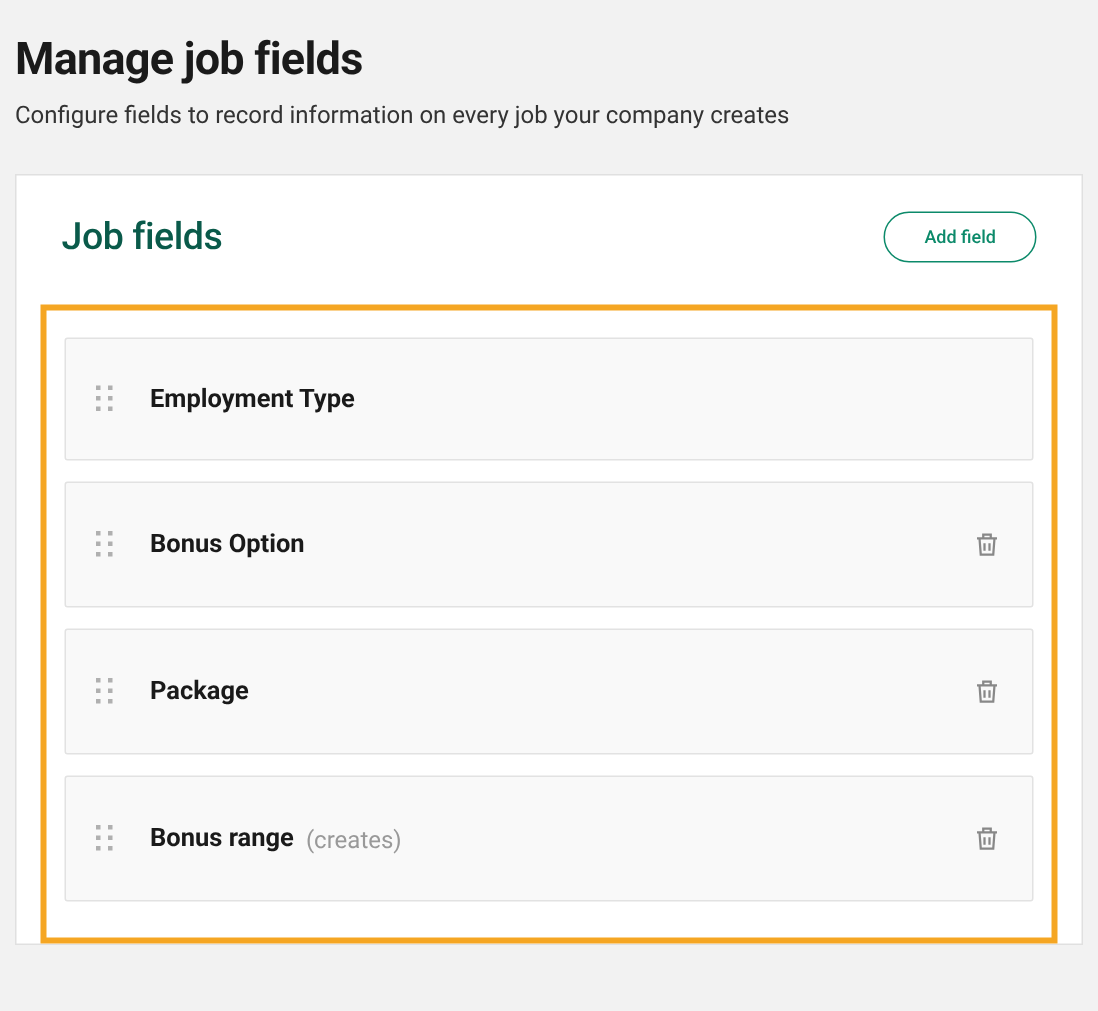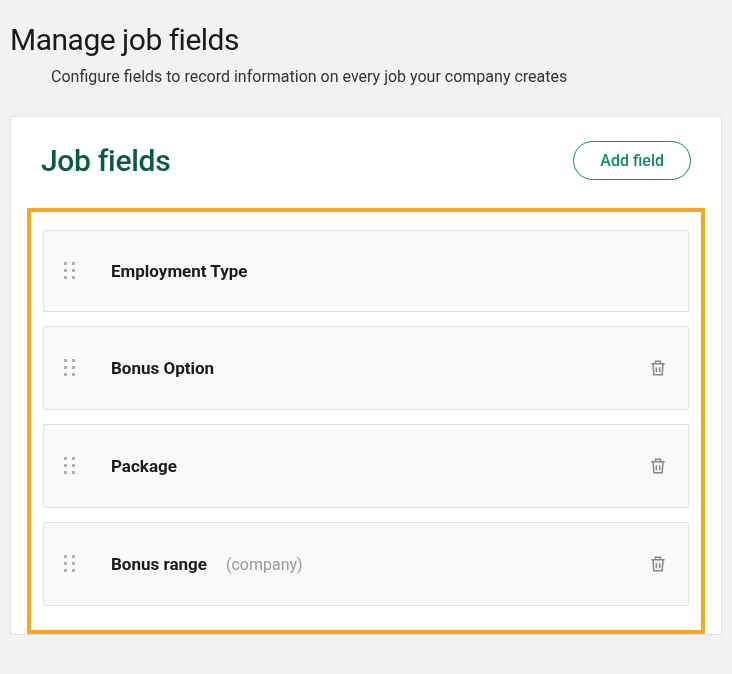--- a/index.html
+++ b/index.html
@@ -12,75 +12,73 @@
       background: #f2f2f2;
       width: 732px;
       height: 674px;
       overflow: hidden;
     }
     .page {
       padding: 10px 10px 0 10px;
     }
     .page-title {
       font-size: 30px;
-      font-weight: 400;
+      font-weight: 700;
       color: #1a1a1a;
       letter-spacing: -0.5px;
       margin-bottom: 10px;
       margin-top: 12px;
     }
     .page-subtitle {
       font-size: 16px;
       color: #333;
       margin-bottom: 30px;
-      margin-left: 41px;
     }
     .card {
       background: #fff;
       border: 1px solid #e0e0e0;
       padding: 0;
     }
     .card-header {
       display: flex;
       align-items: center;
       justify-content: space-between;
       padding: 24px 30px 16px 30px;
     }
     .card-title {
-      font-size: 30px;
+      font-size: 25px;
       font-weight: 500;
       color: #0a5a4a;
       letter-spacing: -0.3px;
     }
     .add-btn {
       border: 1.5px solid #0c8a6a;
       color: #0c8a6a;
       background: #fff;
       border-radius: 999px;
       padding: 9px 26px;
-      font-size: 16px;
+      font-size: 12px;
       font-weight: 500;
       cursor: pointer;
       font-family: inherit;
     }
     .highlight-box {
       border: 4px solid #f5a623;
       margin: 12px 16px 0 16px;
       padding: 18px 12px 10px 12px;
       background: #fff;
     }
     .field-row {
       display: flex;
       align-items: center;
       background: #f9f9f9;
       border: 1px solid #e2e2e2;
       border-radius: 2px;
       padding: 30px 20px;
       margin-bottom: 14px;
-      gap: 11px;
     }
     .drag-handle {
       width: 12px;
       height: 18px;
       display: grid;
       grid-template-columns: 1fr 1fr;
       grid-template-rows: 1fr 1fr 1fr;
       gap: 3px;
       margin-right: 24px;
       cursor: grab;
@@ -188,21 +186,21 @@
       <div class="field-row">
         <div class="drag-handle">
           <div class="drag-dot"></div>
             <div class="drag-dot"></div>
           <div class="drag-dot"></div>
             <div class="drag-dot"></div>
           <div class="drag-dot"></div>
             <div class="drag-dot"></div>
         </div>
         <span class="field-label">Bonus range</span>
-        <span class="required-tag">(company)</span>
+        <span class="required-tag">(creates)</span>
         <div class="spacer"></div>
         <div class="trash-icon">
           <svg viewBox="0 0 24 24">
               <path d="M4 7h16M9 7V4h6v3M6 7l1 13h10l1-13M10 11v6M14 11v6"></path>
             </svg>
         </div>
       </div>
 
     </div>
   </div>

